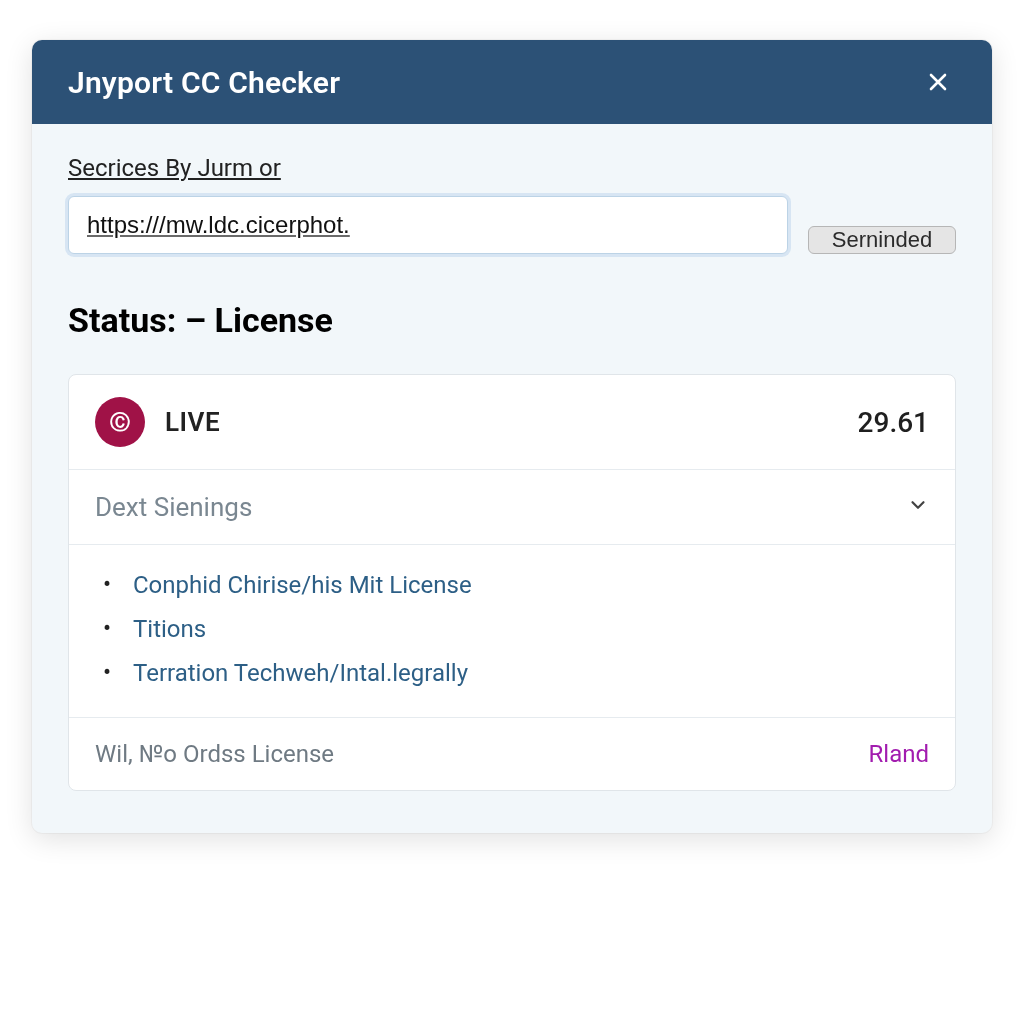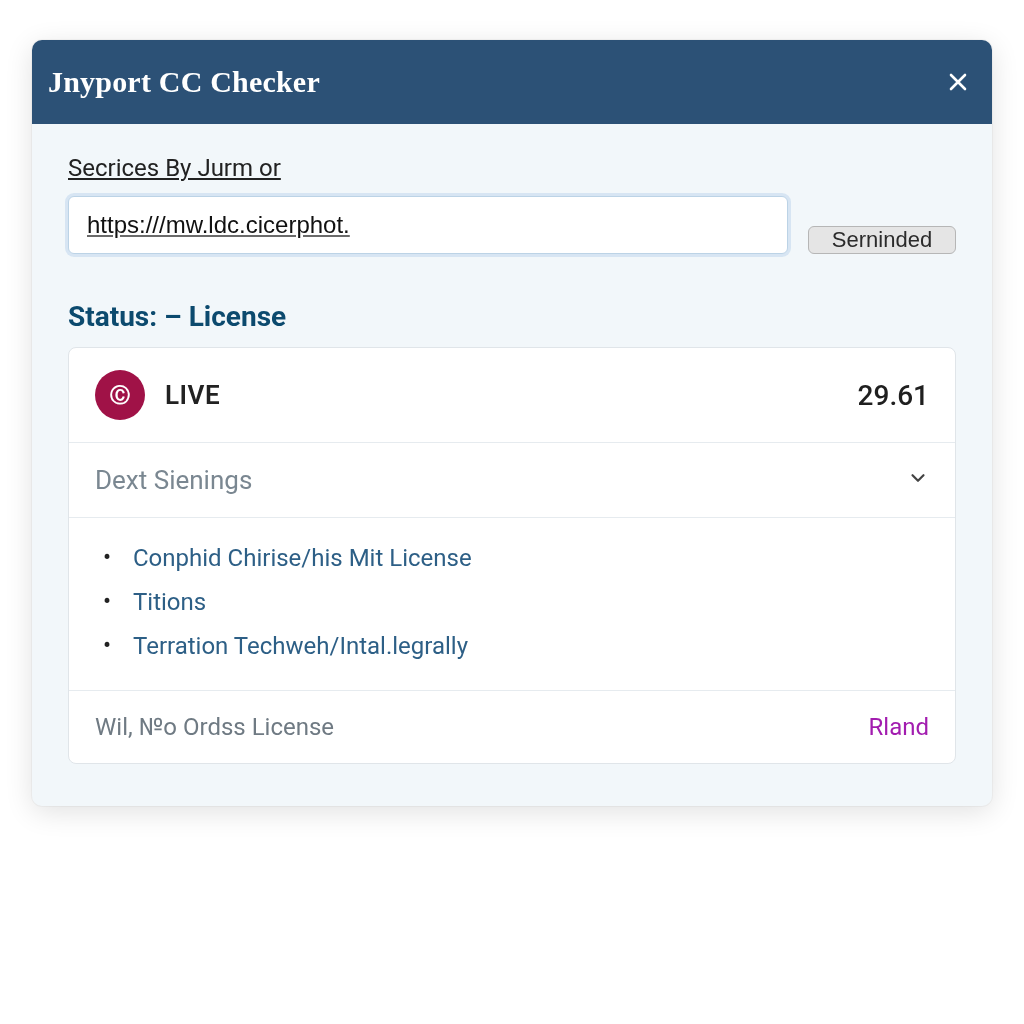--- a/index.html
+++ b/index.html
@@ -18,22 +18,21 @@
     border-radius: 10px;
     box-shadow: 0 6px 28px rgba(0,0,0,0.12), 0 0 0 1px rgba(0,0,0,0.03);
     overflow: hidden;
   }
   .modal-header {
     background: #2c5176;
     color: #ffffff;
     display: flex;
     align-items: center;
     justify-content: space-between;
-    padding: 24px 16px;
-    font-family: Liberation Serif, serif;
+    padding: 24px 36px;
   }
   .modal-header h1 {
     font-size: 30px;
     font-weight: 600;
     letter-spacing: 0.2px;
   }
   .close-btn {
     width: 36px; height: 36px;
     display: flex; align-items: center; justify-content: center;
     cursor: pointer;
@@ -68,24 +67,24 @@
     width: 148px;
     border: 1px solid #b6b6b6;
     border-radius: 6px;
     background: #e5e5e5;
     font-size: 22px;
     color: #2b2b2b;
     cursor: pointer;
   }
 
   .status-heading {
-    font-size: 28px;
+    font-size: 34px;
     font-weight: 700;
-    color: #0c4a6e;
-    margin-bottom: 14px;
+    color: #000000;
+    margin-bottom: 34px;
   }
 
   .card {
     background: #ffffff;
     border: 1px solid #e0e5e9;
     border-radius: 8px;
     overflow: hidden;
   }
   .card-row {
     padding: 22px 26px;

